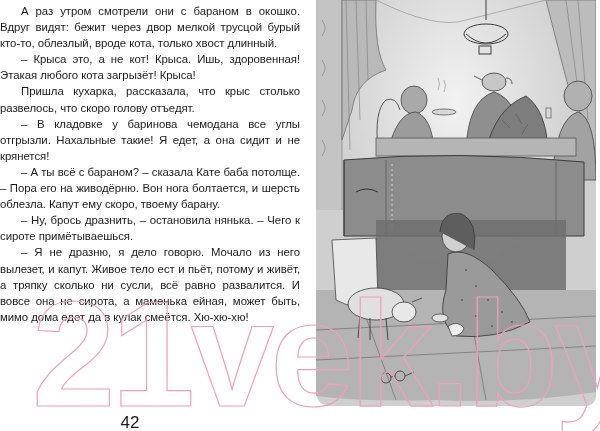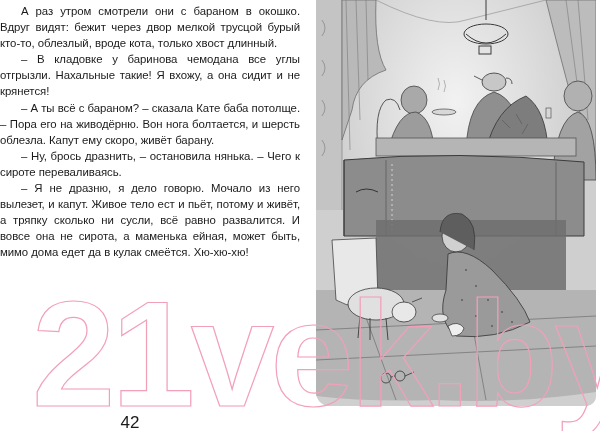--- a/index.html
+++ b/index.html
@@ -80,23 +80,25 @@
     }
   </style>
 </head>
 <body>
 
 <div class="spread">
 
   <div class="text-page">
     <div class="text-body">
       <p>А раз утром смотрели они с бараном в окошко. Вдруг видят: бежит через двор мелкой трусцой бурый кто-то, облезлый, вроде кота, только хвост длинный.</p>
-      <p>– В кладовке у баринова чемодана все углы отгрызли. Нахальные такие! Я вхожу, а она сидит и не крянется!</p>
-      <p>– А ты всё с бараном? – сказала Кате баба потолще. – Пора его на живодёрню. Вон нога болтается, и шерсть облезла. Капут ему скоро, живёт барану.</p>
-      <p>– Ну, брось дразнить, – остановила нянька. – Чего к сироте переваливаясь.</p>
+      <p>– Крыса это, а не кот! Крыса. Ишь, здоровенная! Этакая любого кота загрызёт! Крыса!</p>
+      <p>Пришла кухарка, рассказала, что крыс столько развелось, что скоро голову отъедят.</p>
+      <p>– В кладовке у баринова чемодана все углы отгрызли. Нахальные такие! Я едет, а она сидит и не крянется!</p>
+      <p>– А ты всё с бараном? – сказала Кате баба потолще. – Пора его на живодёрню. Вон нога болтается, и шерсть облезла. Капут ему скоро, твоему барану.</p>
+      <p>– Ну, брось дразнить, – остановила нянька. – Чего к сироте примётываешься.</p>
       <p>– Я не дразню, я дело говорю. Мочало из него вылезет, и капут. Живое тело ест и пьёт, потому и живёт, а тряпку сколько ни сусли, всё равно развалится. И вовсе она не сирота, а маменька ейная, может быть, мимо дома едет да в кулак смеётся. Хю-хю-хю!</p>
     </div>
     <div class="page-number">42</div>
   </div>
 
   <div class="illustration">
     <svg viewBox="0 0 280 406" xmlns="http://www.w3.org/2000/svg">
       <defs>
         <radialGradient id="lampGlow" cx="0.5" cy="0.25" r="0.45">
           <stop offset="0" stop-color="#f2f2f2"></stop>

